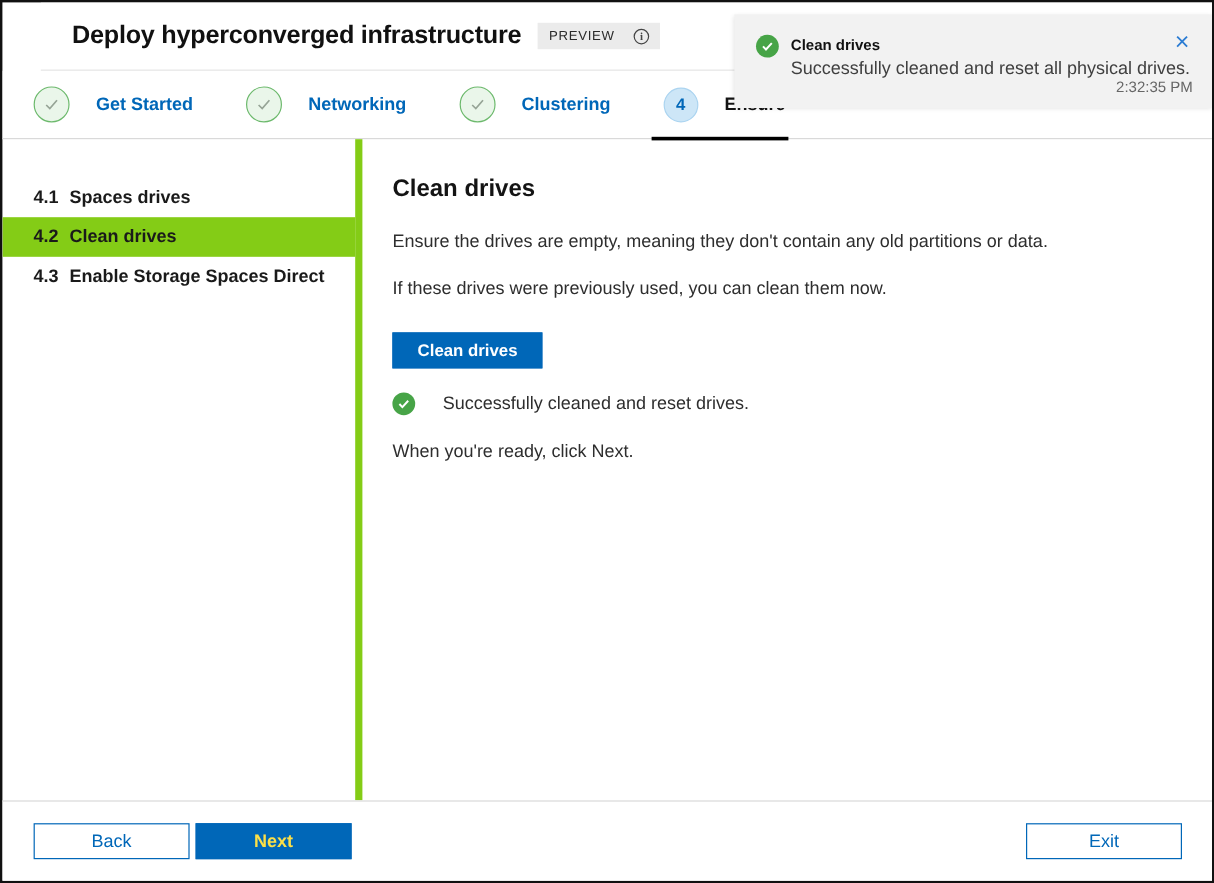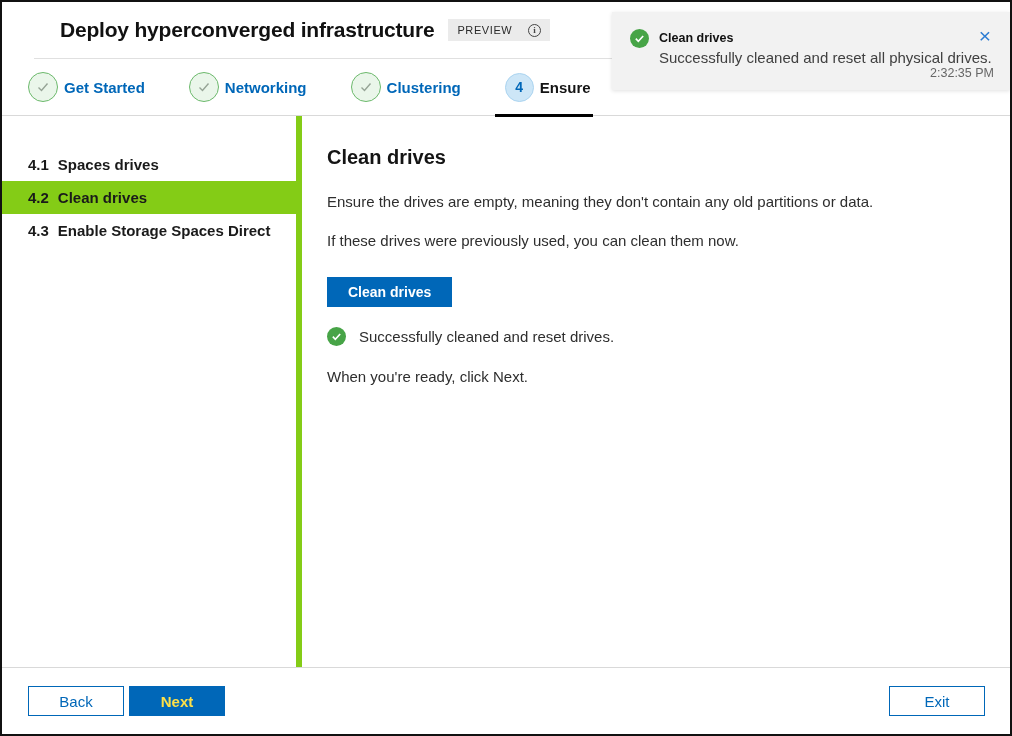--- a/index.html
+++ b/index.html
@@ -67,21 +67,21 @@
     align-items: center;
     gap: 44px;
     padding-left: 26px;
     border-bottom: 1px solid #d9d9d9;
     background: #fff;
   }
   .step {
     position: relative;
     display: flex;
     align-items: center;
-    gap: 6px;
+    gap: 22px;
     height: 100%;
     font-size: 15px;
     font-weight: bold;
     color: #0067b8;
     cursor: pointer;
   }
   .step.active { color: #141414; }
   .step.active::after {
     content: "";
     position: absolute;
@@ -158,21 +158,21 @@
     color: #fff;
     font-family: "Liberation Sans", sans-serif;
     font-size: 14px;
     font-weight: bold;
     cursor: pointer;
     margin: 6px 0 20px;
   }
   .success-row {
     display: flex;
     align-items: center;
-    gap: 13px;
+    gap: 23px;
     margin-bottom: 22px;
   }
   .success-row span { font-size: 15px; color: #2e2e2e; }
   .green-badge {
     width: 19px; height: 19px;
     border-radius: 50%;
     background: #47a447;
     display: flex; align-items: center; justify-content: center;
     flex: 0 0 auto;
   }
@@ -183,21 +183,21 @@
     bottom: 0; left: 0; right: 0;
     height: 67px;
     border-top: 1px solid #d9d9d9;
     display: flex;
     align-items: center;
     padding: 0 25px 0 26px;
     background: #fff;
   }
   .btn {
     height: 30px;
-    width: 96px;
+    width: 130px;
     font-family: "Liberation Sans", sans-serif;
     font-size: 15px;
     cursor: pointer;
   }
   .btn-secondary {
     background: #fff;
     border: 1px solid #0067b8;
     color: #0067b8;
   }
   .btn-primary {

